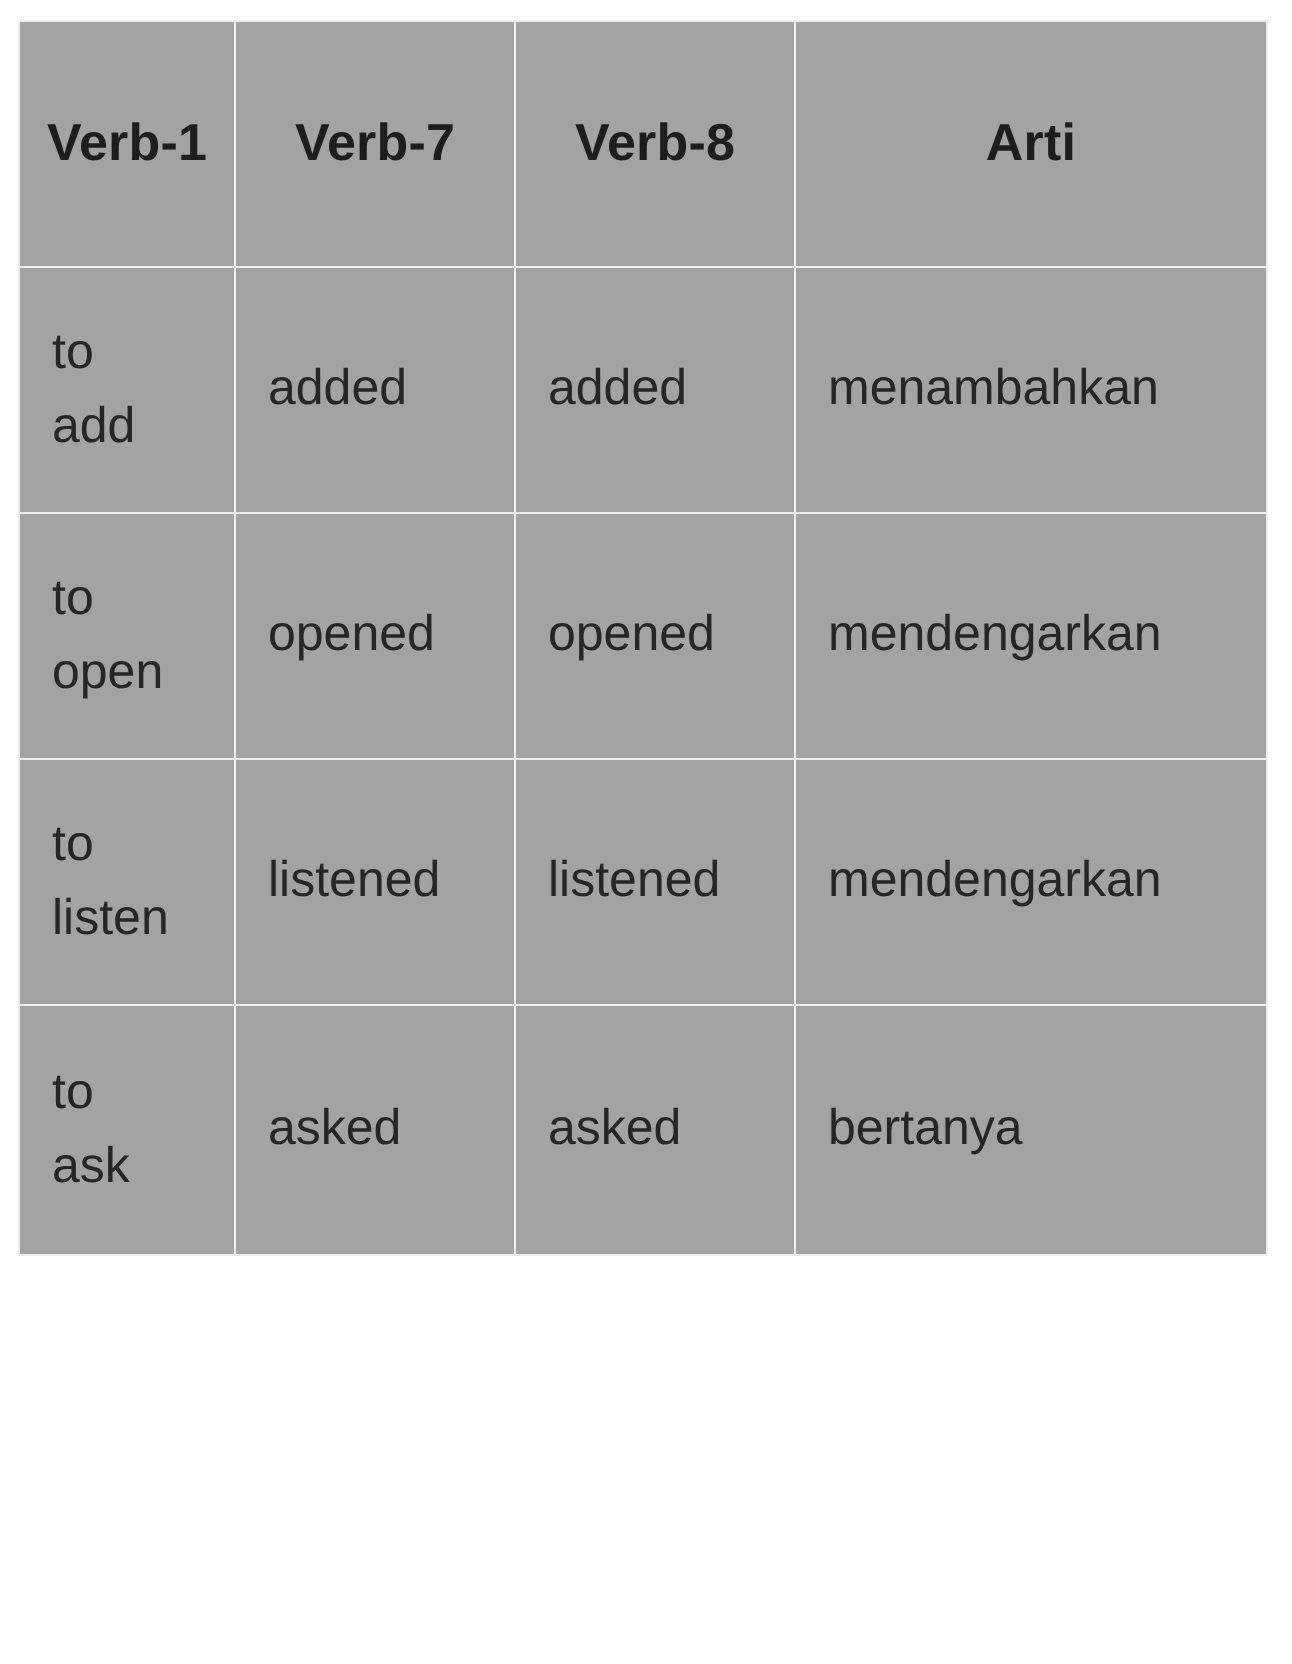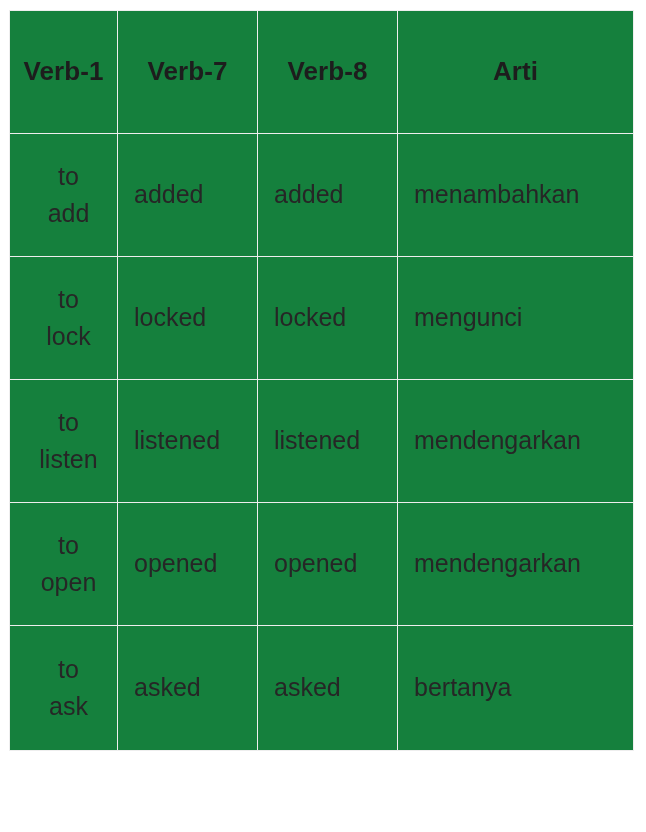--- a/index.html
+++ b/index.html
@@ -32,21 +32,21 @@
 
   table.verb-table col.c1 { width: 108px; }
   table.verb-table col.c2 { width: 140px; }
   table.verb-table col.c3 { width: 140px; }
   table.verb-table col.c4 { width: 236px; }
 
   table.verb-table th,
   table.verb-table td {
     border: 1px solid #eeeeee;
     vertical-align: middle;
-    background: #15803d;
+    background: #a3a3a3;
   }
 
   table.verb-table thead th {
     height: 114px;
     text-align: center;
     font-weight: bold;
     font-size: 26px;
     line-height: 1.35;
     color: #1d1d1d;
     padding: 4px 8px;
@@ -64,21 +64,20 @@
   }
 
   table.verb-table tbody tr:last-child td {
     height: 116px;
   }
 
   
   table.verb-table tbody td.col-verb1 {
     word-spacing: 1000px;   
     padding-right: 6px;
-    text-align: center;
   }
 </style>
 </head>
 <body>
 
 <div class="table-wrap">
   <table class="verb-table">
     <colgroup>
       <col class="c1">
         <col class="c2">
@@ -94,35 +93,29 @@
       </tr>
     </thead>
     <tbody>
       <tr>
         <td class="col-verb1">to add</td>
         <td>added</td>
         <td>added</td>
         <td>menambahkan</td>
       </tr>
       <tr>
-        <td class="col-verb1">to lock</td>
-        <td>locked</td>
-        <td>locked</td>
-        <td>mengunci</td>
+        <td class="col-verb1">to open</td>
+        <td>opened</td>
+        <td>opened</td>
+        <td>mendengarkan</td>
       </tr>
       <tr>
         <td class="col-verb1">to listen</td>
         <td>listened</td>
         <td>listened</td>
-        <td>mendengarkan</td>
-      </tr>
-      <tr>
-        <td class="col-verb1">to open</td>
-        <td>opened</td>
-        <td>opened</td>
         <td>mendengarkan</td>
       </tr>
       <tr>
         <td class="col-verb1">to ask</td>
         <td>asked</td>
         <td>asked</td>
         <td>bertanya</td>
       </tr>
     </tbody>
   </table>

